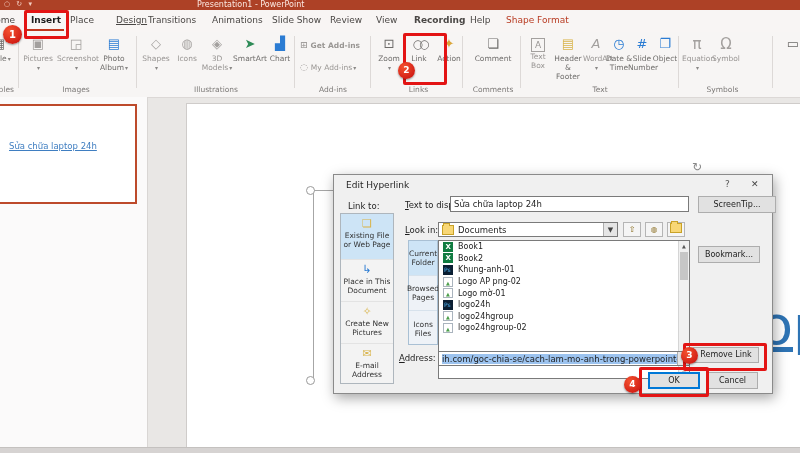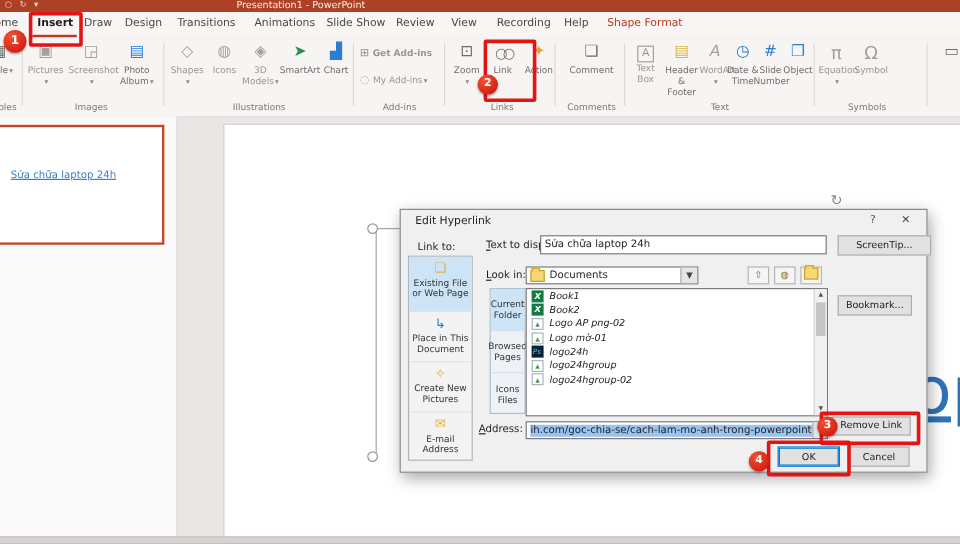--- a/index.html
+++ b/index.html
@@ -58,28 +58,28 @@
   .btn{background:#e1e1e1;border:1px solid #adadad;box-sizing:border-box;text-align:center;font-size:8px;color:#222;}
   .btn.focus{border:1px solid #0078d7;box-shadow:inset 0 0 0 1px #0078d7;}
   .sidebox{left:6px;top:38px;width:54px;height:171px;background:#f3f3f3;border:1px solid #aeb6bd;box-sizing:border-box;}
   .sbitem{width:100%;box-sizing:border-box;text-align:center;font-size:7.5px;color:#333;padding:3px 2px 4px 2px;border-bottom:1px solid #e3e3e3;}
   .sbitem .sbic{display:block;font-size:11px;margin-bottom:1px;}
   .sbitem.sel{background:#cde4f6;}
   .navcol{left:74px;top:65px;width:30px;height:105px;background:#eef2f7;border:1px solid #a9c0d4;box-sizing:border-box;}
   .navitem{width:100%;height:35px;box-sizing:border-box;display:flex;align-items:center;justify-content:center;
            text-align:center;font-size:7.5px;color:#333;border-bottom:1px solid #d7e2ec;}
   .navitem.sel{background:#cde4f6;}
-  .combo{left:104px;top:47px;width:144px;height:15px;background:#fff;border:1px solid #7a7a7a;box-sizing:border-box;
+  .combo{left:104px;top:47px;width:180px;height:15px;background:#fff;border:1px solid #7a7a7a;box-sizing:border-box;
          display:flex;align-items:center;padding-left:3px;}
   .comboarrow{margin-left:auto;width:13px;height:100%;background:#e5e5e5;border-left:1px solid #adadad;
               font-size:7px;color:#444;display:flex;align-items:center;justify-content:center;}
   .minifolder{display:inline-block;width:10px;height:8px;background:#f8d775;border:1px solid #c9a227;position:relative;margin-right:4px;}
   .minifolder::before{content:"";position:absolute;left:0;top:-3px;width:5px;height:2px;background:#f8d775;border:1px solid #c9a227;border-bottom:none;}
   .tbtn{width:18px;height:15px;background:#f5f5f5;border:1px solid #b5b5b5;box-sizing:border-box;text-align:center;line-height:13px;font-size:8px;color:#8a6d1f;}
-  .filelist{left:104px;top:65px;width:252px;height:107px;background:#fff;border:1px solid #7a7a7a;box-sizing:border-box;font-style:italic;}
+  .filelist{left:104px;top:65px;width:252px;height:139px;background:#fff;border:1px solid #7a7a7a;box-sizing:border-box;}
   .frow{display:flex;align-items:center;height:11.6px;padding-left:4px;font-size:8px;color:#222;white-space:nowrap;}
   .ficon{width:10px;height:10px;display:inline-block;margin-right:5px;position:relative;flex:none;}
   .ficon[data-icon="excel"]{background:#107c41;}
   .ficon[data-icon="excel"]::after{content:"X";color:#fff;font-size:7px;font-weight:bold;position:absolute;left:2.5px;top:1px;line-height:8px;}
   .ficon[data-icon="doc"]{background:#fff;border:1px solid #b5b5b5;width:8px;height:10px;box-sizing:border-box;}
   .ficon[data-icon="ps"]{background:#0b1f33;}
   .ficon[data-icon="ps"]::after{content:"Ps";color:#53b9f7;font-size:6px;position:absolute;left:1px;top:1.5px;line-height:7px;}
   .ficon[data-icon="img"]{background:#fff;border:1px solid #aab4be;box-sizing:border-box;}
   .ficon[data-icon="img"]::after{content:"▲";color:#4a9e4a;font-size:5px;position:absolute;left:2px;top:2px;line-height:6px;}
   .vscroll{position:absolute;right:0;top:0;width:11px;height:100%;background:#f0f0f0;border-left:1px solid #d5d5d5;box-sizing:border-box;}
@@ -97,28 +97,28 @@
 <div class="app">
 
   <div class="abs titlebar">
     <span class="abs qat">○ ↻ ▾</span>
     <span class="abs wintitle">Presentation1 - PowerPoint</span>
   </div>
 
   <div class="abs tabrow">
     <span class="tab cliptab" style="left:0;width:15px;">Home</span>
     <span class="tab sel" style="left:31px;">Insert</span>
-    <span class="tab" style="left:70px;">Draw</span>
-    <span class="tab" style="left:104px;">Design</span>
+    <span class="tab" style="left:70px;">Place</span>
+    <span class="tab" style="left:116px;text-decoration:underline;">Design</span>
     <span class="tab" style="left:148px;">Transitions</span>
     <span class="tab" style="left:212px;">Animations</span>
     <span class="tab" style="left:272px;">Slide Show</span>
     <span class="tab" style="left:330px;">Review</span>
     <span class="tab" style="left:376px;">View</span>
-    <span class="tab" style="left:414px;">Recording</span>
+    <span class="tab" style="left:414px;font-weight:bold;">Recording</span>
     <span class="tab" style="left:470px;">Help</span>
     <span class="tab ctx" style="left:506px;">Shape Format</span>
     <div class="abs insunder"></div>
   </div>
 
   <div class="abs ribbon">
     <div class="rdiv" style="left:18px;"></div>
     <div class="rdiv" style="left:136px;"></div>
     <div class="rdiv" style="left:294px;"></div>
     <div class="rdiv" style="left:370px;"></div>
@@ -312,20 +312,24 @@
     <div class="abs filelist">
       <div class="frow">
           <span class="ficon" data-icon="excel"></span>
           <span>Book1</span>
         </div>
       <div class="frow">
           <span class="ficon" data-icon="excel"></span>
           <span>Book2</span>
         </div>
       <div class="frow">
+          <span class="ficon" data-icon="ps"></span>
+          <span>Khung-anh-01</span>
+        </div>
+      <div class="frow">
           <span class="ficon" data-icon="img"></span>
           <span>Logo AP png-02</span>
         </div>
       <div class="frow">
           <span class="ficon" data-icon="img"></span>
           <span>Logo mờ-01</span>
         </div>
       <div class="frow">
           <span class="ficon" data-icon="ps"></span>
           <span>logo24h</span>

